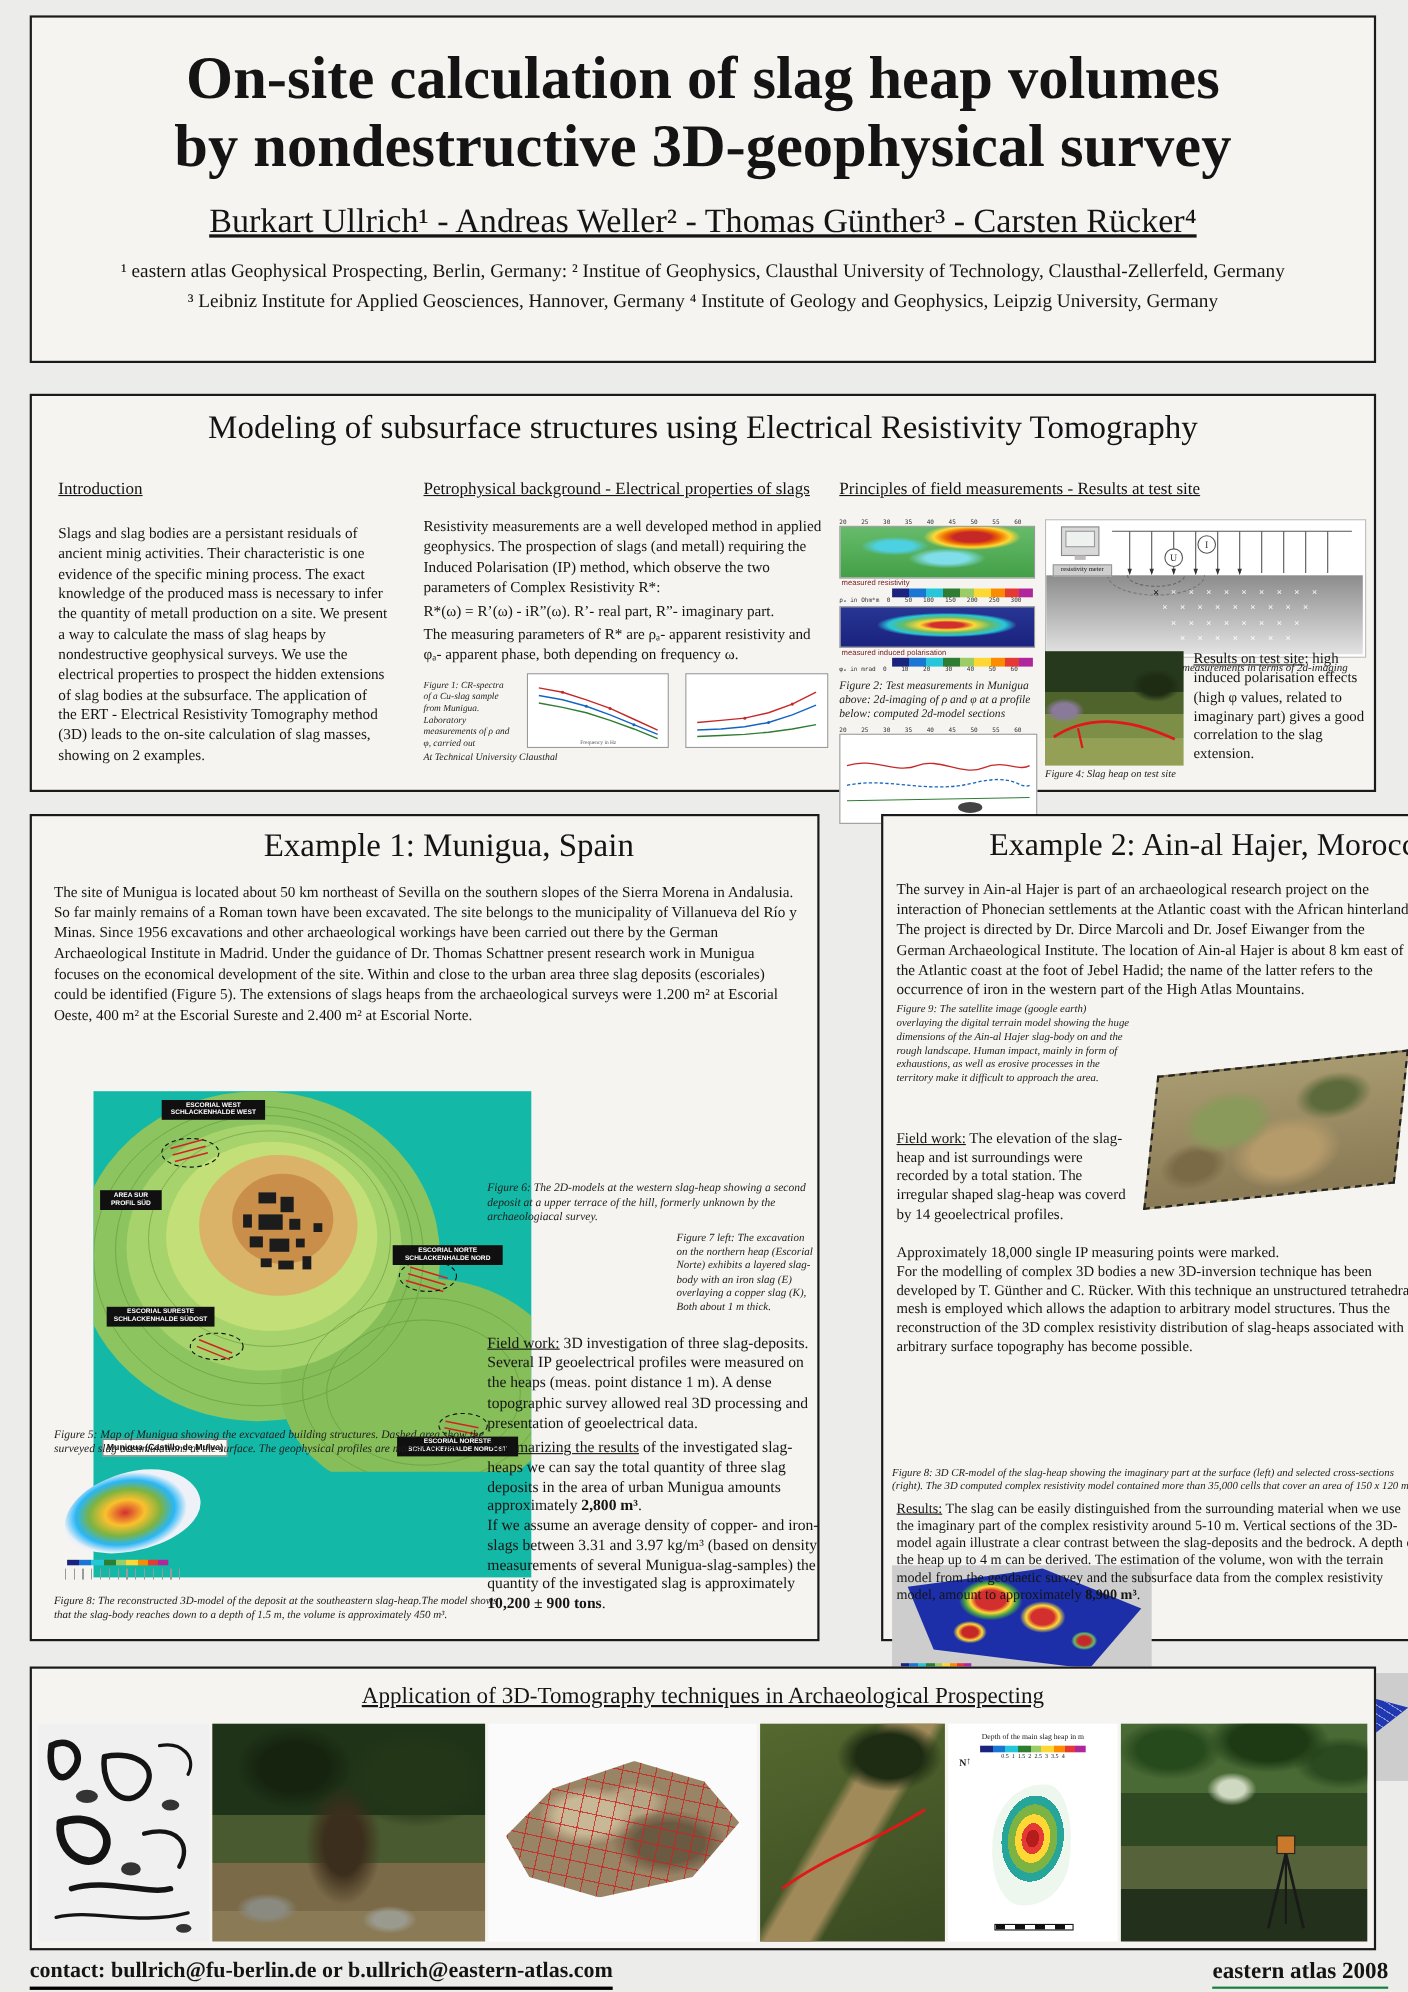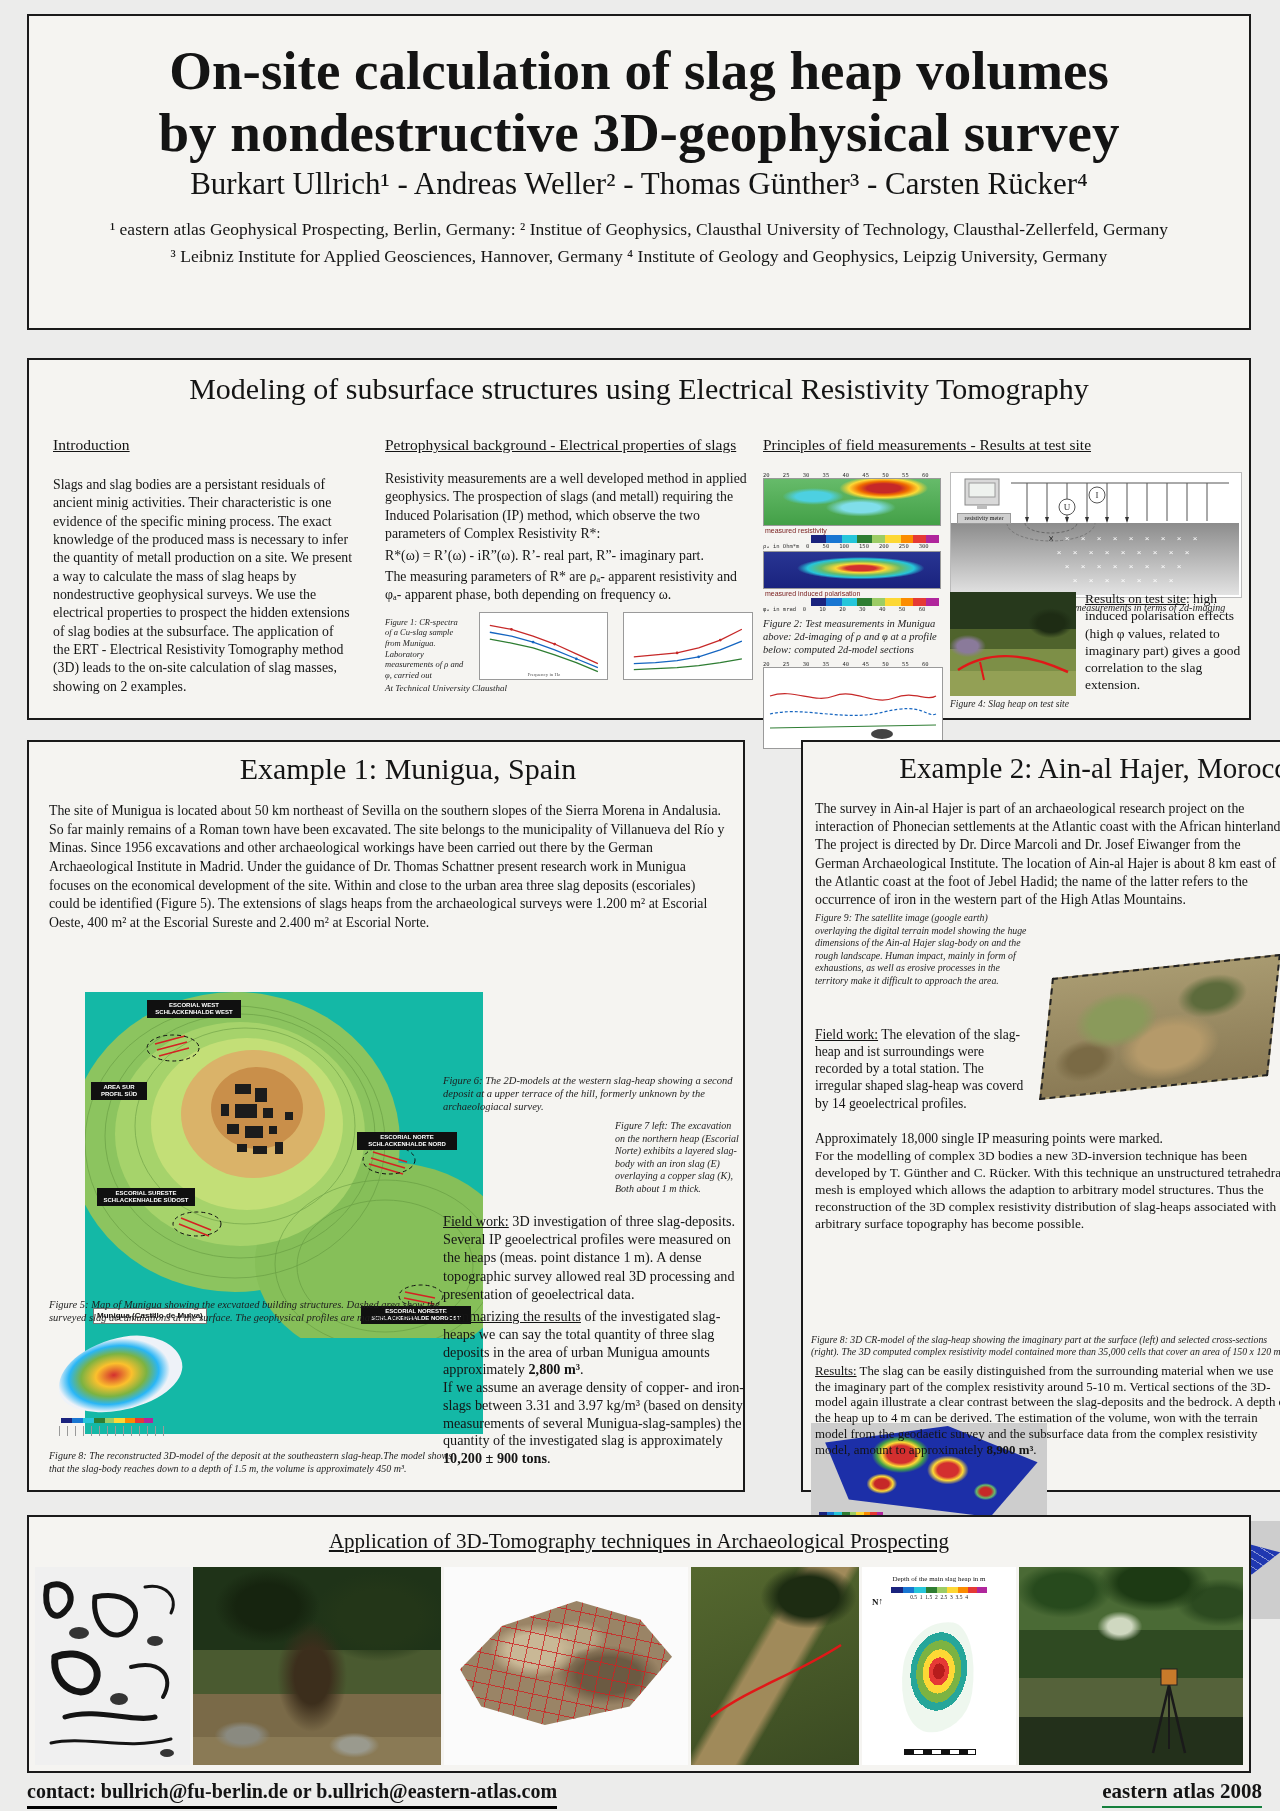--- a/index.html
+++ b/index.html
@@ -23,21 +23,21 @@
   .photo{position:relative;overflow:hidden;}
 </style>
 </head>
 <body>
 
 <div id="poster">
 
   <div class="box" style="left:27px;top:14px;width:1224px;height:316px;">
     <div class="ctr b" style="font-size:55px;line-height:1.12;padding-top:24px;">On-site calculation of slag heap volumes</div>
     <div class="ctr b" style="font-size:55px;line-height:1.12;">by nondestructive 3D-geophysical survey</div>
-    <div class="ctr" style="font-size:31px;margin-top:3px;">Burkart Ullrich¹ - Andreas Weller² - Thomas Günther³ - Carsten Rücker⁴</div>
+    <div class="ctr" style="font-size:31px;margin-top:20px;text-decoration:underline;">Burkart Ullrich¹ - Andreas Weller² - Thomas Günther³ - Carsten Rücker⁴</div>
     <div class="ctr" style="font-size:17.5px;margin-top:17px;">¹ eastern atlas  Geophysical Prospecting, Berlin, Germany: ² Institue of Geophysics, Clausthal University of Technology, Clausthal-Zellerfeld, Germany</div>
     <div class="ctr" style="font-size:17.5px;margin-top:6px;">³ Leibniz Institute for Applied Geosciences, Hannover, Germany ⁴ Institute of Geology and Geophysics, Leipzig University, Germany</div>
   </div>
 
   <div class="box" style="left:27px;top:358px;width:1224px;height:362px;">
     <div class="ctr" style="font-size:30px;margin-top:12px;">Modeling of subsurface structures using Electrical Resistivity Tomography</div>
 
     <div class="abs" style="left:24px;top:76px;width:300px;">
       <div class="colhead" style="margin-bottom:22px;">Introduction</div>
       <p class="bodytxt">Slags and slag bodies are a persistant residuals of ancient minig activities. Their characteristic is one evidence of the specific mining process. The exact knowledge of the produced mass is necessary to infer the quantity of metall production on a site. We present a way to calculate the mass of slag heaps by nondestructive geophysical surveys. We use the electrical properties to prospect the hidden extensions of slag bodies at the subsurface. The application of the ERT - Electrical Resistivity Tomography method (3D) leads to the on-site calculation of slag masses, showing on 2 examples.</p>

